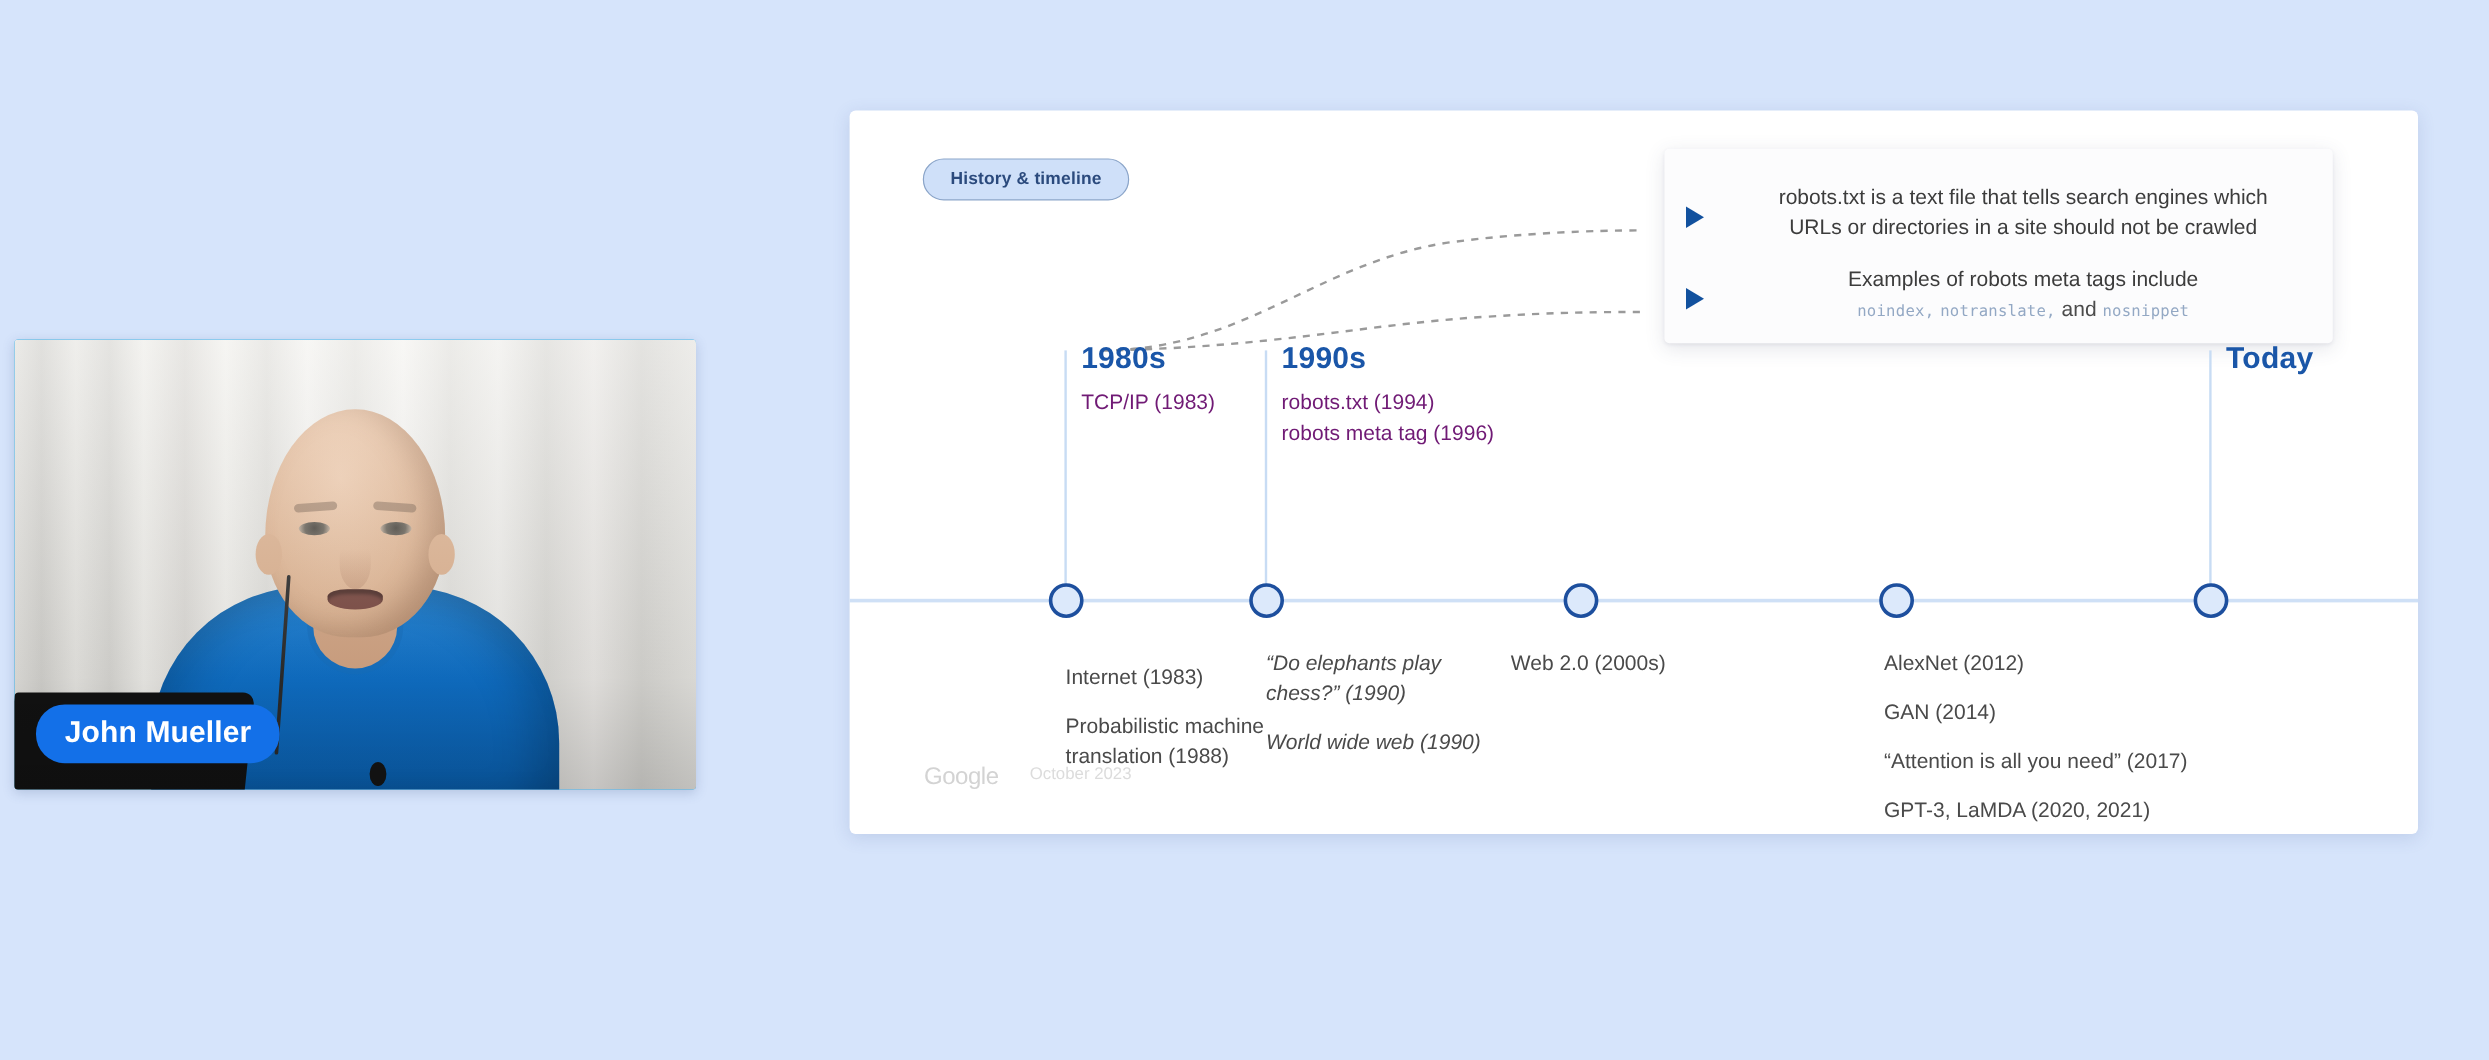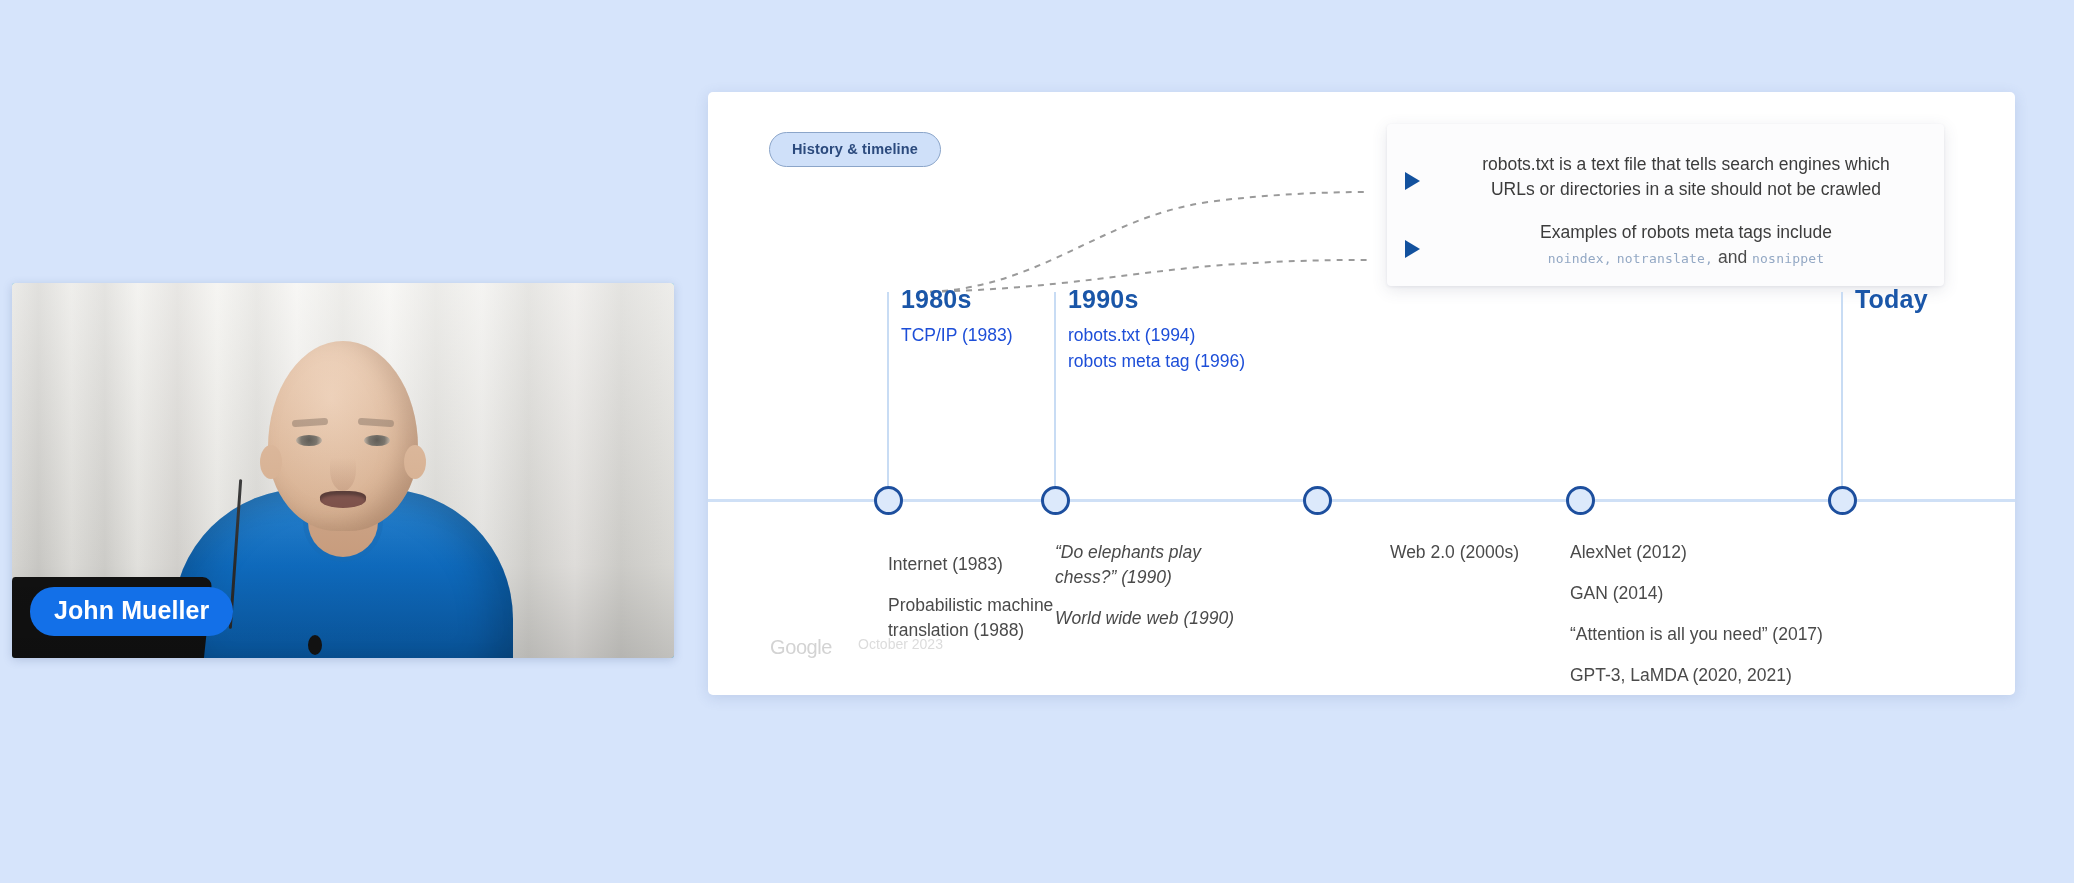--- a/index.html
+++ b/index.html
@@ -14,21 +14,21 @@
     background: #d6e4fb;
     font-family: "Liberation Sans", sans-serif;
     position: relative;
   }
 
   
   #video-panel {
     position: absolute;
     left: 12px;
     top: 283px;
-    width: 662px;
+    width: 568px;
     height: 375px;
     border-radius: 3px;
     overflow: hidden;
     box-shadow: 0 2px 10px rgba(60,80,130,.22);
     background: #0ea5e9;
   }
   .curtain {
     position: absolute; inset: 0;
     background:
       linear-gradient(90deg,
@@ -210,21 +210,21 @@
   }
   .decade {
     color: #1a56a8;
     font-size: 25px;
     font-weight: bold;
     letter-spacing: .2px;
     margin-bottom: 8px;
     white-space: nowrap;
   }
   .above-item {
-    color: #1d4ed8;
+    color: #701a75;
     font-size: 17.5px;
     line-height: 1.5;
     white-space: nowrap;
   }
   .below-block {
     position: absolute;
     top: 448px;
   }
   .below-item {
     color: #4a4a4a;
@@ -325,21 +325,21 @@
     <div class="above-item">robots.txt (1994)</div>
     <div class="above-item">robots meta tag (1996)</div>
   </div>
   <div class="node" style="left:347px;"></div>
   <div class="below-block" style="left:347px; width:185px;font-style:italic;">
     <div class="below-item">“Do elephants play chess?” (1990)</div>
     <div class="below-item">World wide web (1990)</div>
   </div>
 
   <div class="node" style="left:609px;"></div>
-  <div class="below-block" style="left:551px; width:260px; text-align:right;">
+  <div class="below-block" style="left:551px; width:260px; text-align:left;">
     <div class="below-item">Web 2.0 (2000s)</div>
   </div>
 
   <div class="node" style="left:872px;"></div>
   <div class="below-block" style="left:862px; width:340px;">
     <div class="below-item">AlexNet (2012)</div>
     <div class="below-item">GAN (2014)</div>
     <div class="below-item">“Attention is all you need” (2017)</div>
     <div class="below-item">GPT-3, LaMDA (2020, 2021)</div>
   </div>

